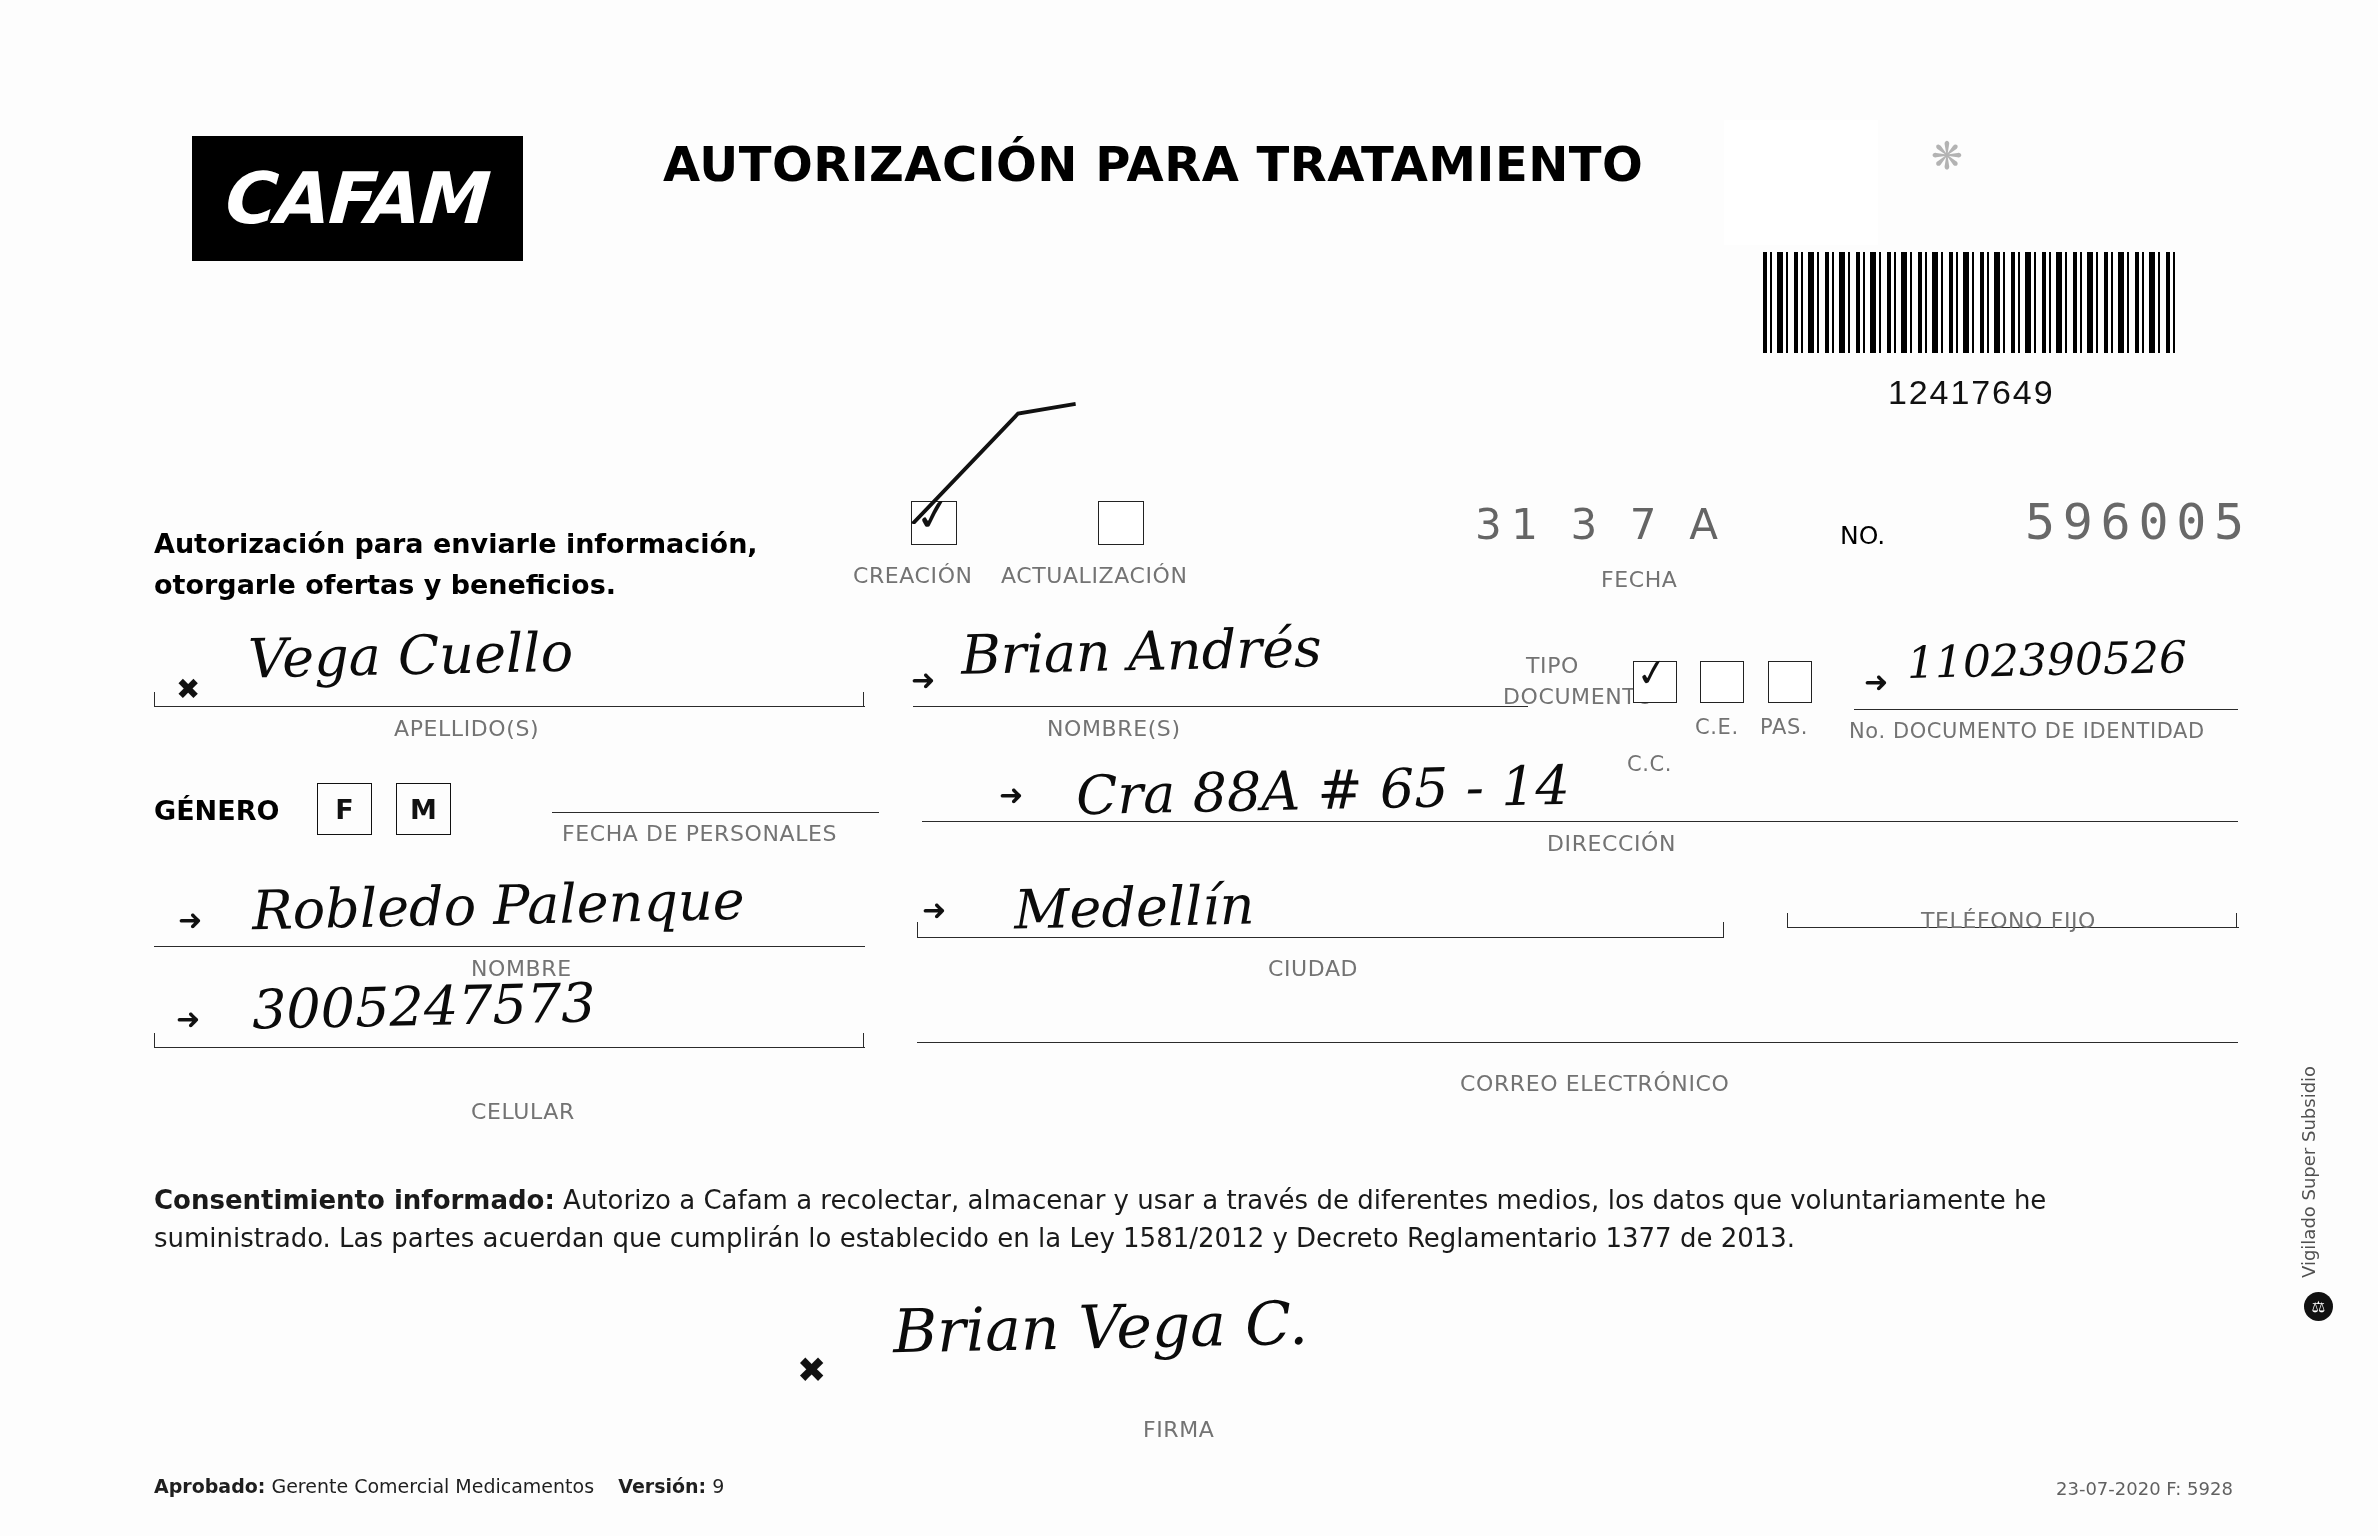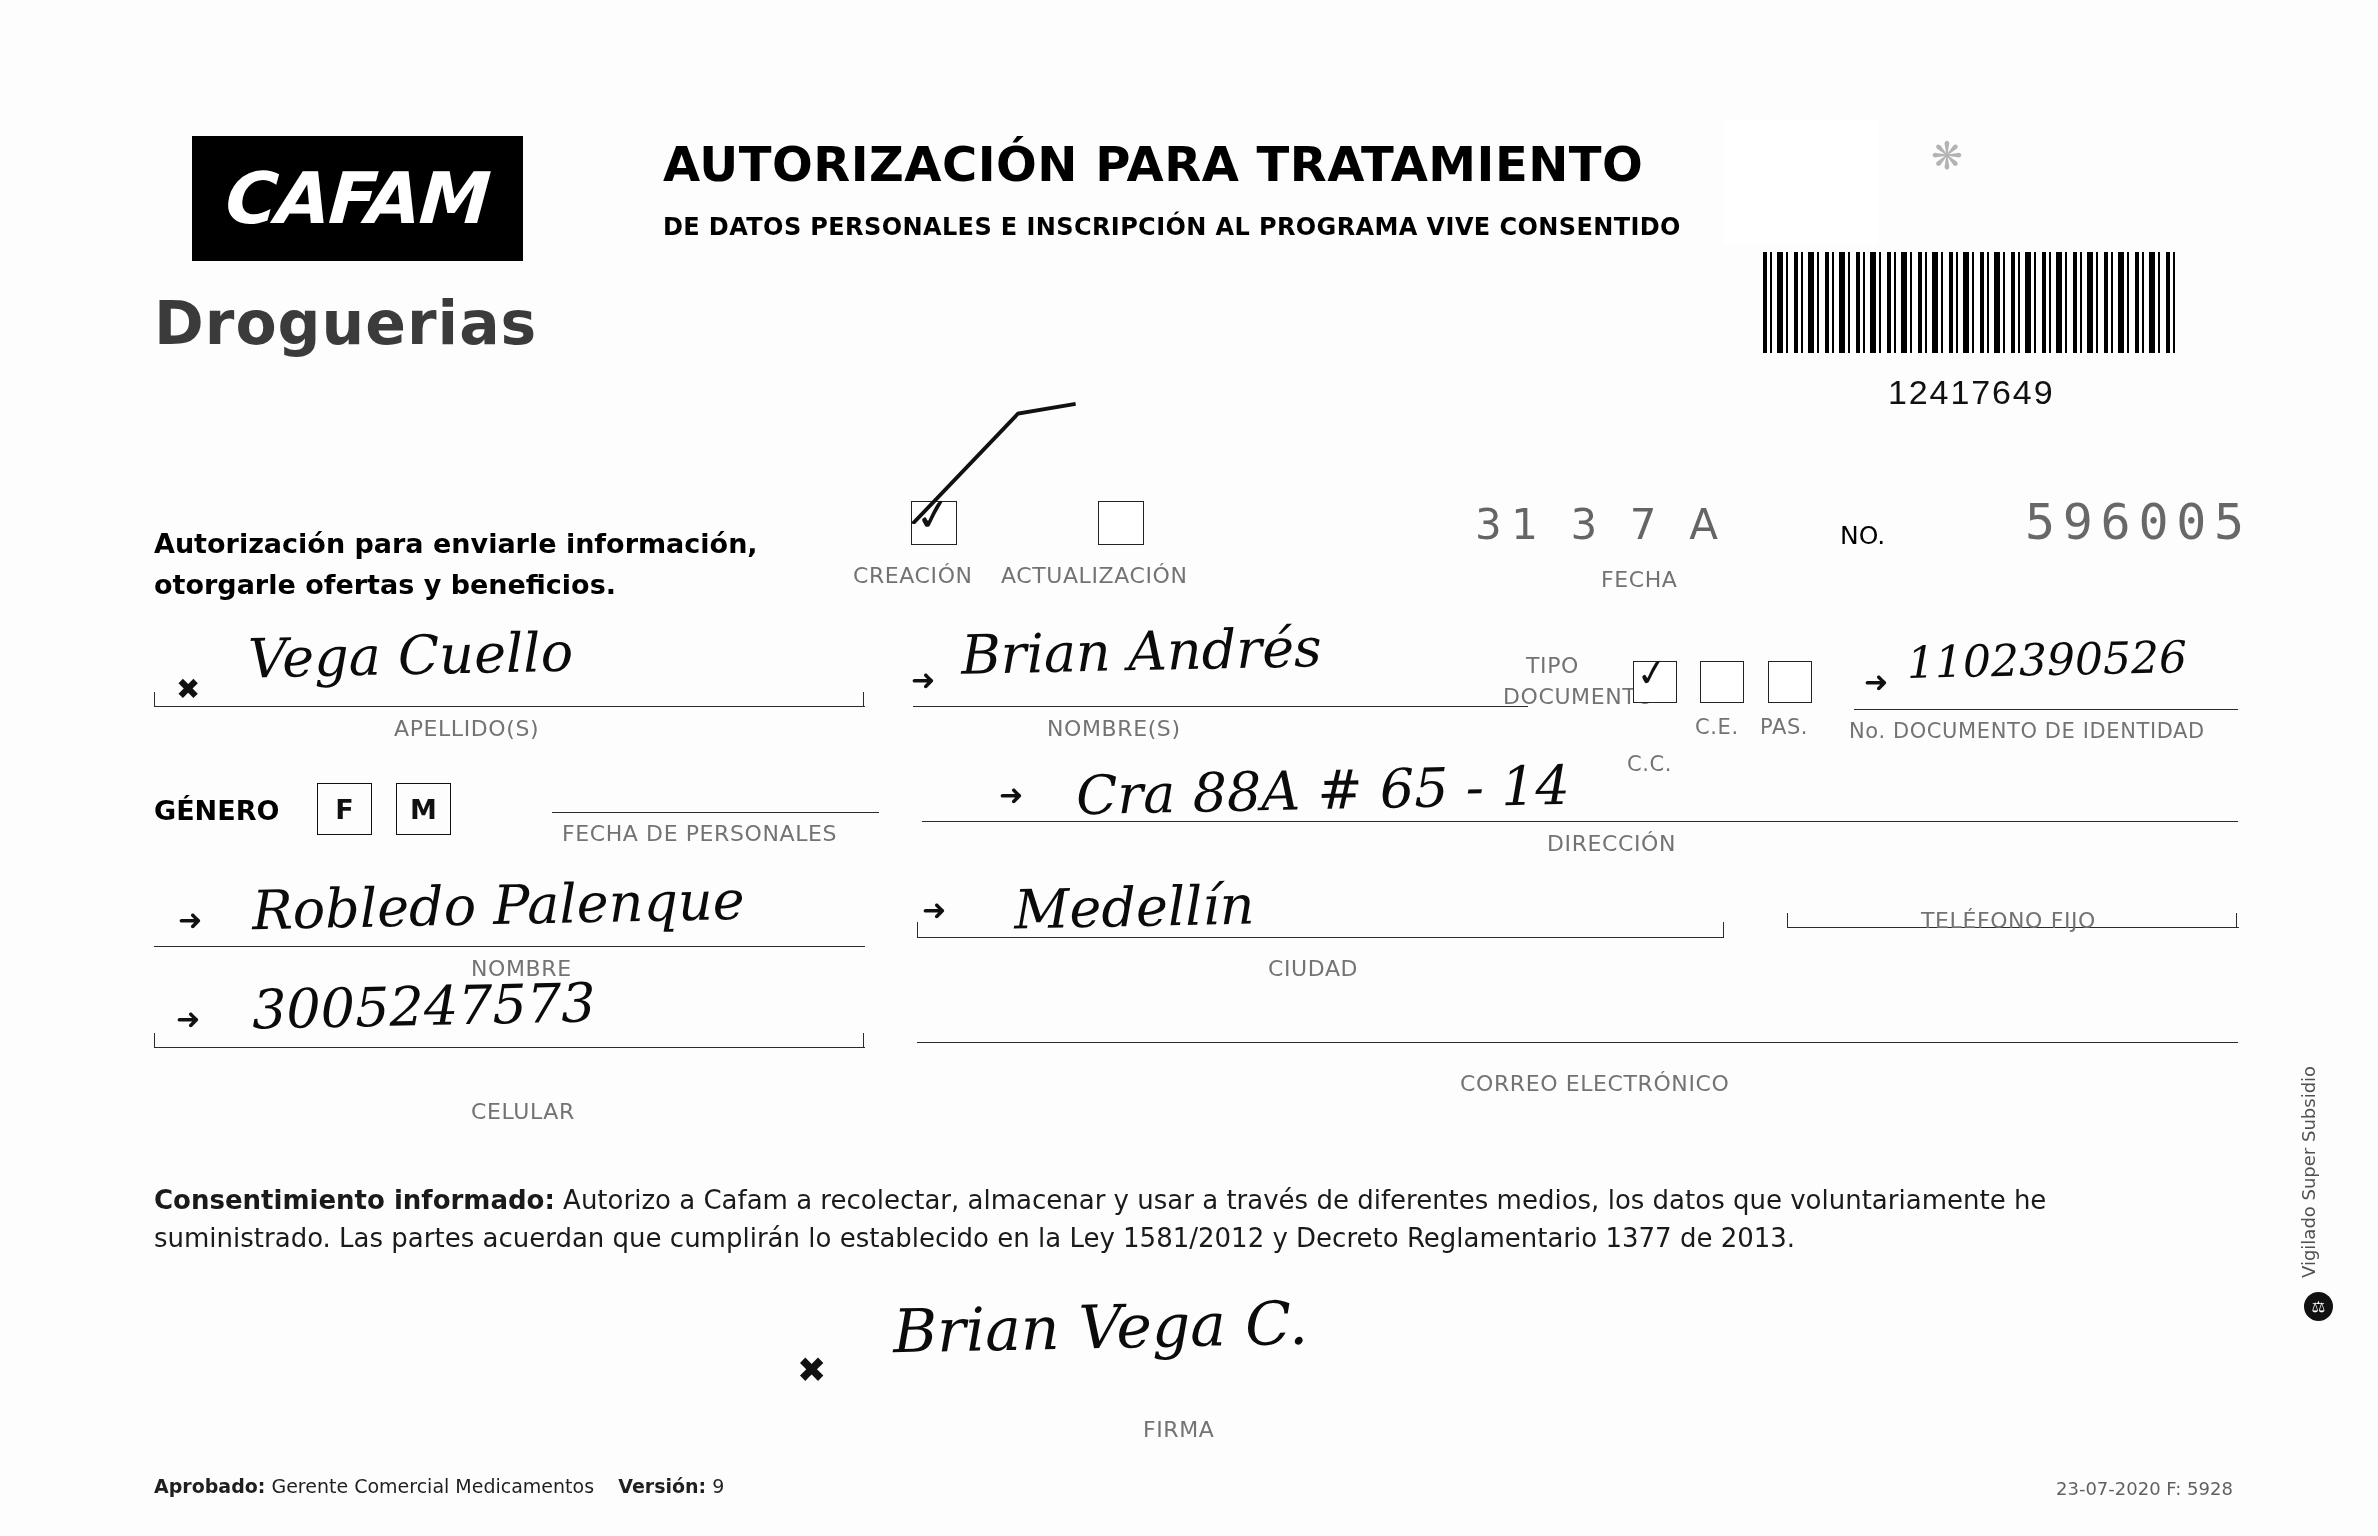--- a/index.html
+++ b/index.html
@@ -283,24 +283,22 @@
   }
 </style>
 </head>
 <body>
 
 <div id="page">
 
   <div class="logo-box">
     <span class="logo-text">CAFAM</span>
   </div>
-  <div class="logo-sub">Droguerias</div>
 
   <div class="title-main">AUTORIZACIÓN PARA TRATAMIENTO</div>
-  <div class="title-sub">DE DATOS PERSONALES E INSCRIPCIÓN AL PROGRAMA VIVE CONSENTIDO</div>
   <div class="title-mask"></div>
   <div class="smudge">❋</div>
 
   <div class="barcode"></div>
   <div class="barcode-num">12417649</div>
 
   <div class="cbox" style="left:911px; top:501px; width:44px; height:42px;">
     <span class="tick">✓</span>
   </div>
   <div class="lbl" style="left:853px; top:563px;">CREACIÓN</div>

